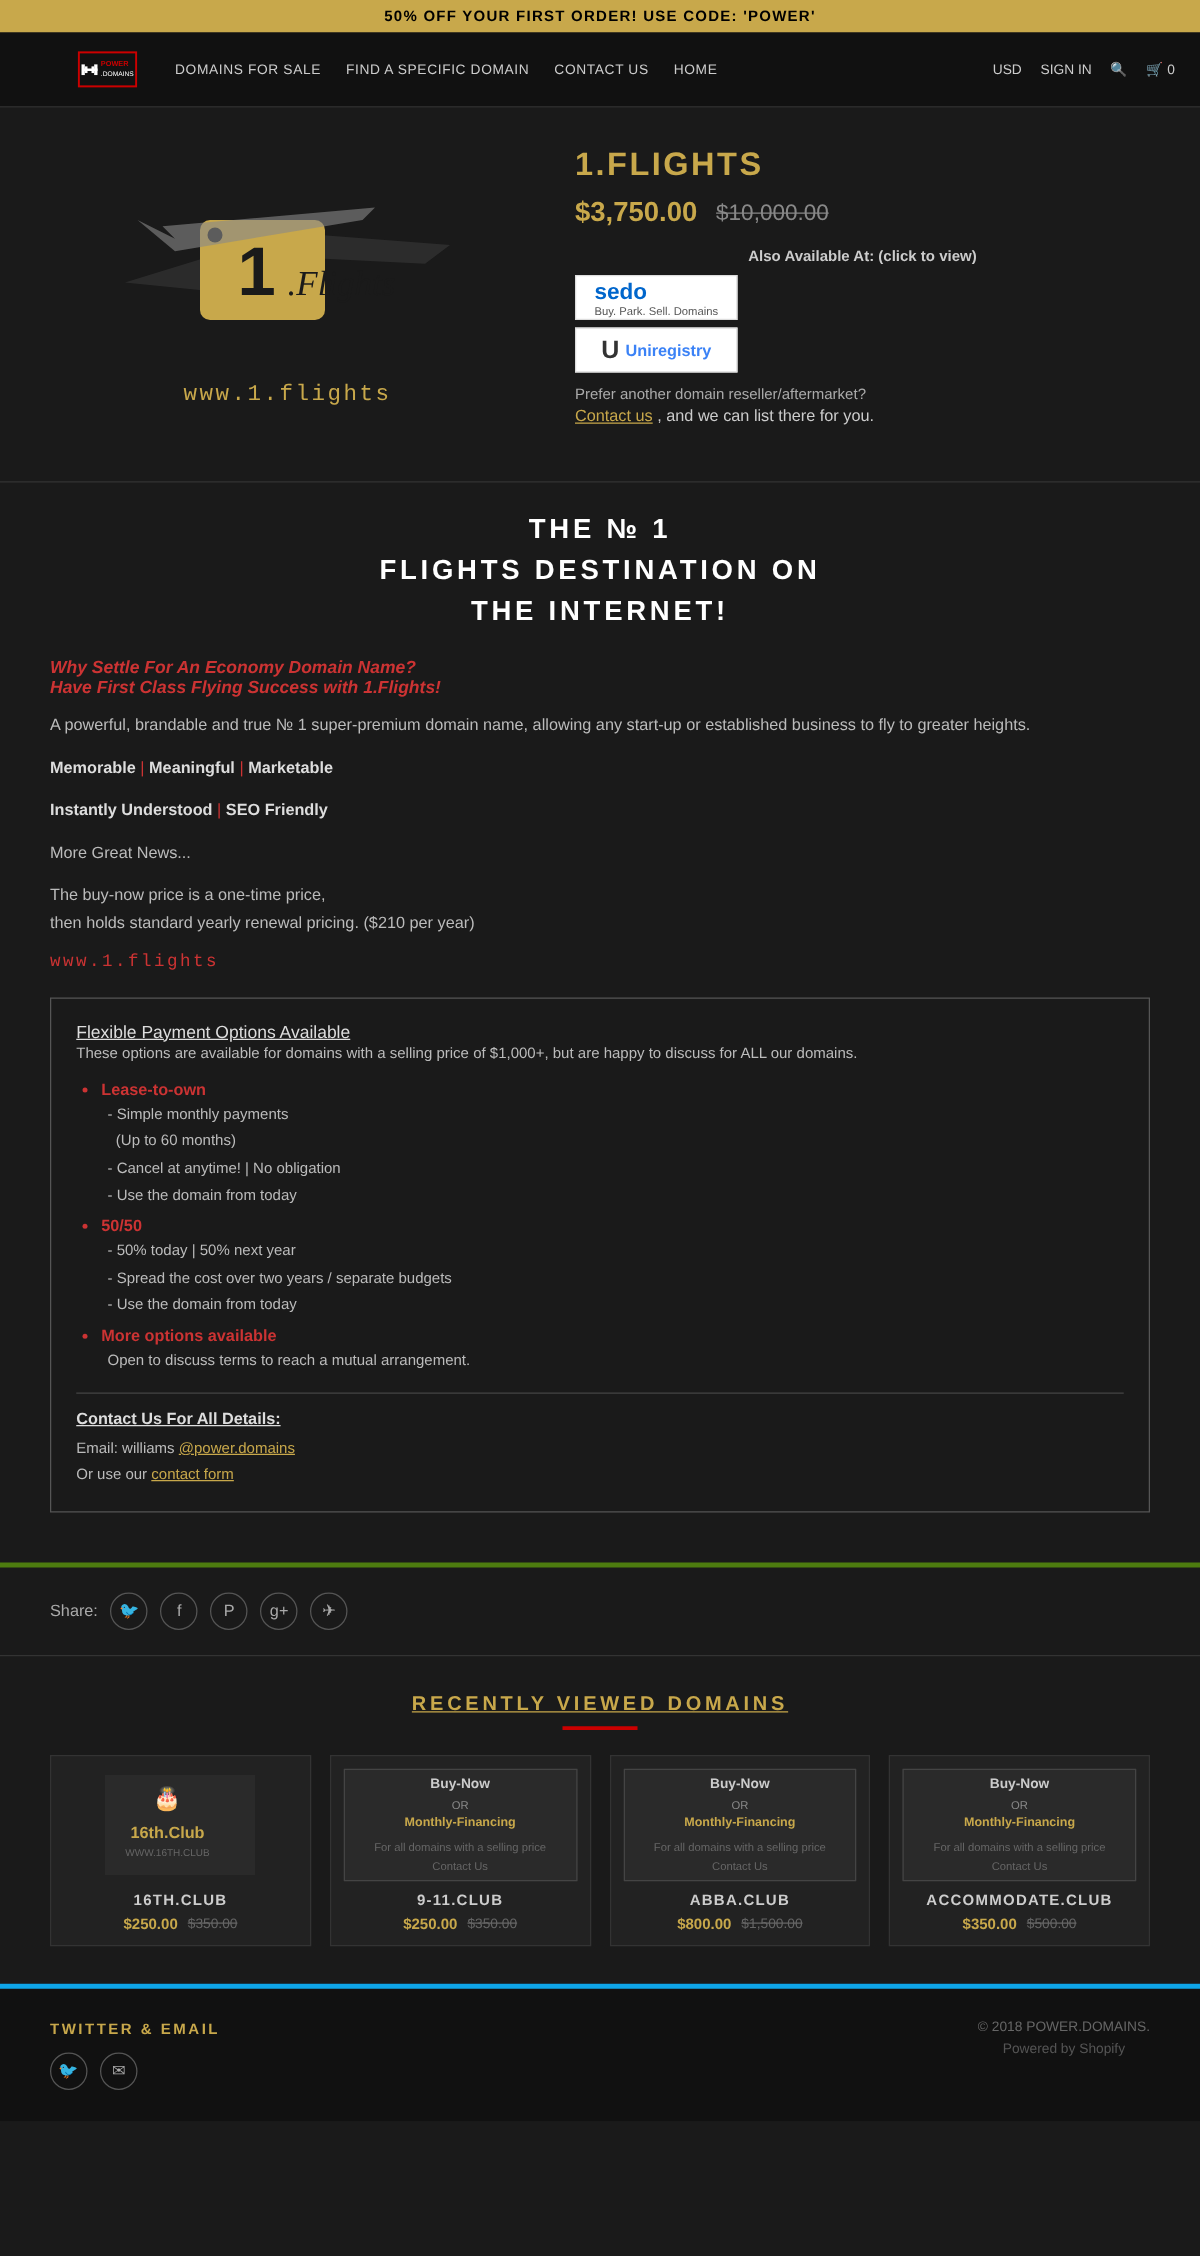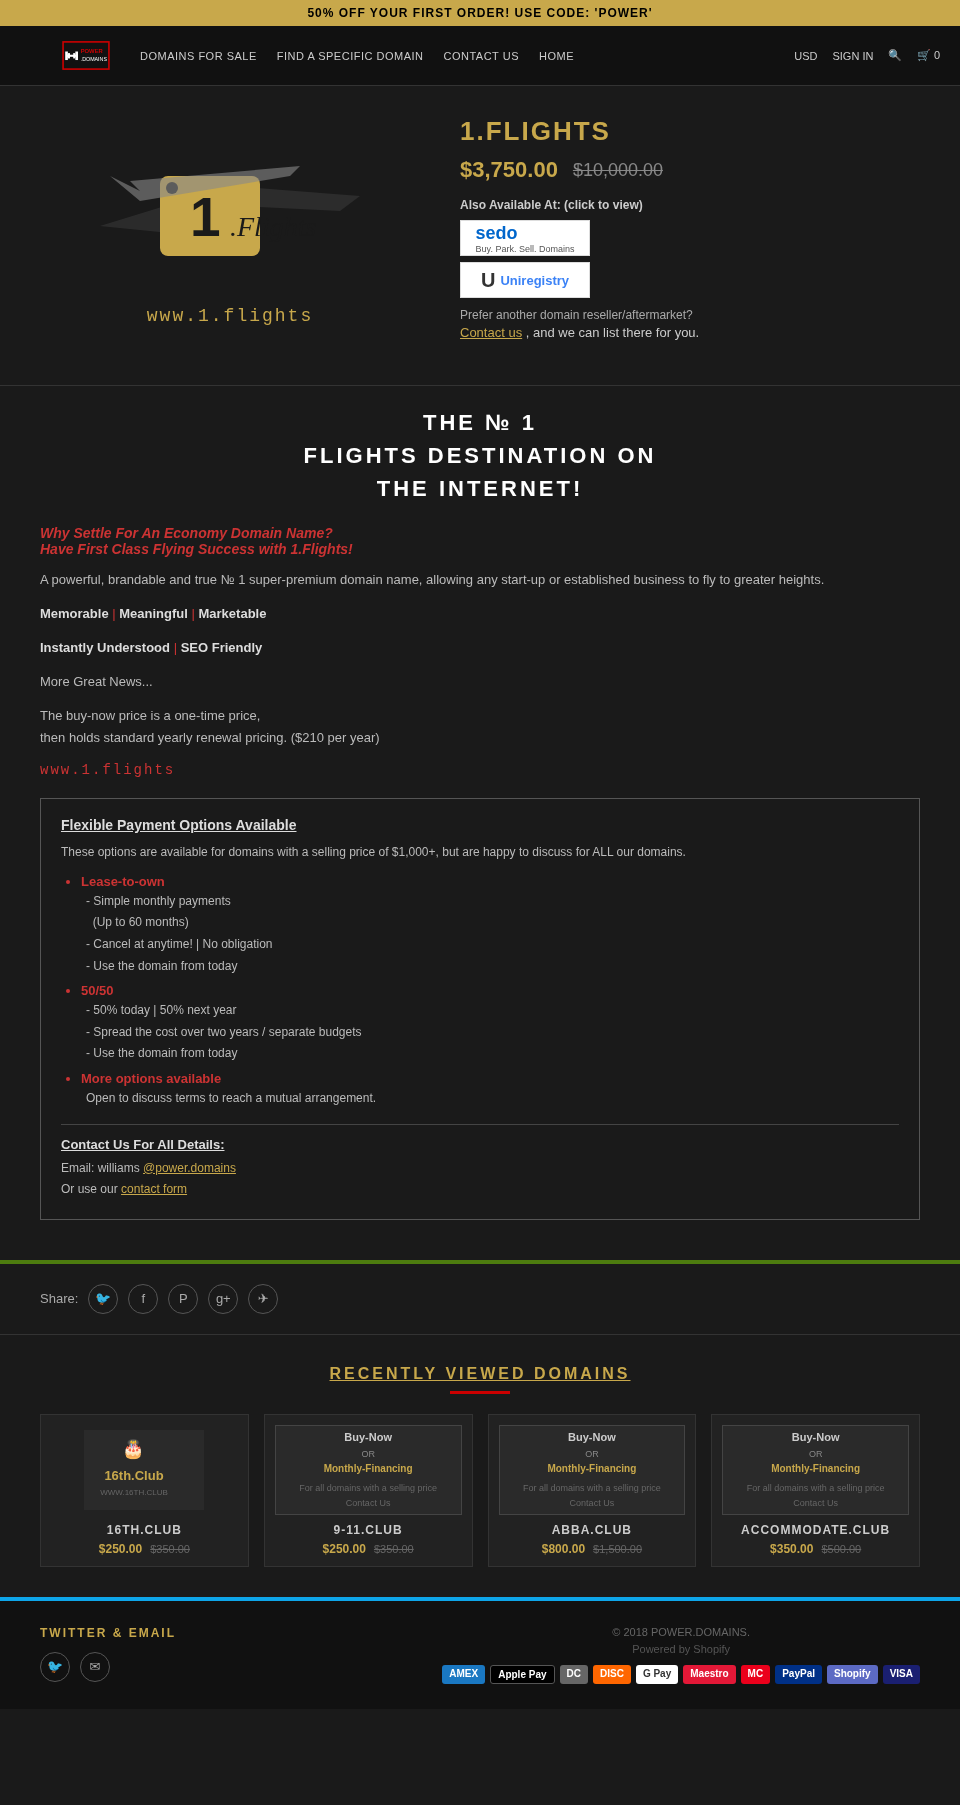--- a/index.html
+++ b/index.html
@@ -147,20 +147,21 @@
       margin-bottom: 15px;
     }
 
     .also-available {
       margin-bottom: 15px;
     }
     .also-available-label {
       color: #aaa;
       font-size: 12px;
       margin-bottom: 8px;
+      text-align: center;
     }
     .also-available-label span {
       font-weight: bold;
       color: #ccc;
     }
     .marketplace-badges {
       display: flex;
       flex-direction: column;
       gap: 6px;
       margin-bottom: 10px;
@@ -256,24 +257,23 @@
     }
 
     
     .payment-box {
       border: 1px solid #555;
       padding: 18px 20px;
       margin: 20px 0;
     }
     .payment-title {
       color: #ddd;
-      font-weight: bold;
+      font-weight: normal;
       font-size: 14px;
       text-decoration: underline;
-      margin-bottom: 10px;
     }
     .payment-intro {
       color: #bbb;
       font-size: 12px;
       margin-bottom: 12px;
       line-height: 1.6;
     }
     .option-title {
       color: #cc3333;
       font-weight: bold;
@@ -741,26 +741,14 @@
     <div class="footer-title">TWITTER &amp; EMAIL</div>
     <div class="footer-social-icons">
       <div class="social-icon">🐦</div>
       <div class="social-icon">✉</div>
     </div>
   </div>
 
   <div class="footer-center">
     <div class="footer-copy">© 2018  POWER.DOMAINS.</div>
     <div class="footer-shopify">Powered by Shopify</div>
-    <div class="payment-methods">
-      <span class="payment-method-badge amex-badge">AMEX</span>
-      <span class="payment-method-badge applepay-badge">Apple Pay</span>
-      <span class="payment-method-badge diners-badge">DC</span>
-      <span class="payment-method-badge discover-badge">DISC</span>
-      <span class="payment-method-badge gpay-badge">G Pay</span>
-      <span class="payment-method-badge maestro-badge">Maestro</span>
-      <span class="payment-method-badge mastercard-badge">MC</span>
-      <span class="payment-method-badge paypal-badge">PayPal</span>
-      <span class="payment-method-badge shopify-pay-badge">Shopify</span>
-      <span class="payment-method-badge visa-badge">VISA</span>
-    </div>
   </div>
 </div>
 
 </body></html>

